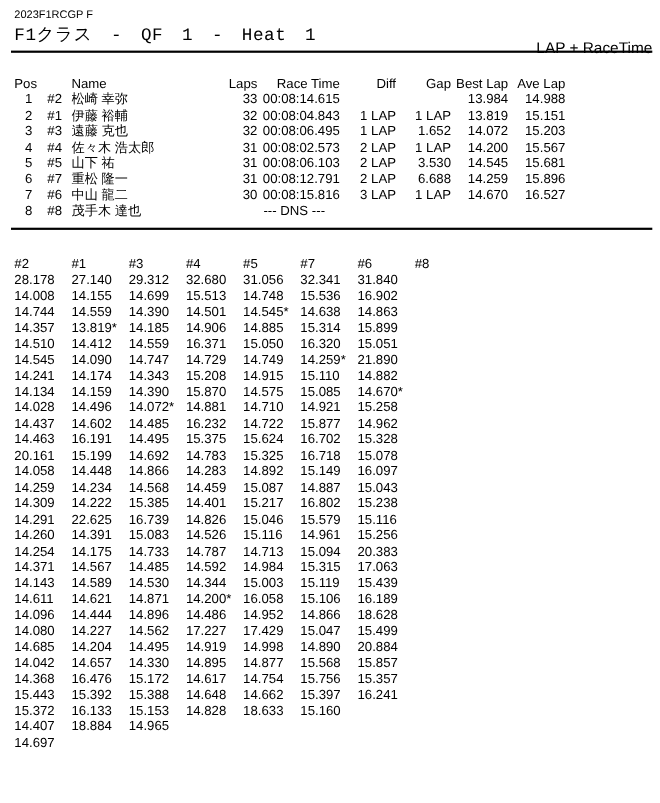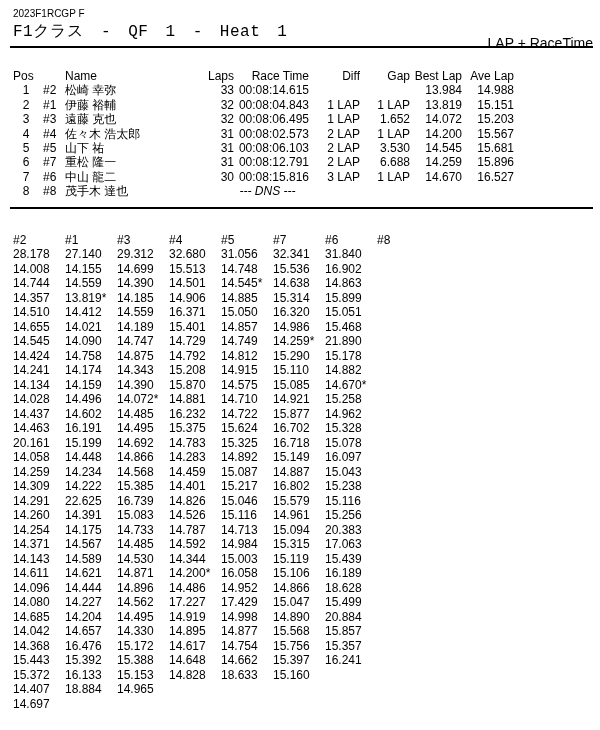--- a/index.html
+++ b/index.html
@@ -22,21 +22,21 @@
 
   table.results { margin-top:21px; font-size:12px; }
   table.results td, table.results th { height:14.4px; line-height:14.4px; }
   table.laps { margin-top:24px; font-size:12px; }
   table.laps td, table.laps th { height:14.5px; line-height:14.5px; width:52px; }
 
   .al { text-align:left; }
   .ar { text-align:right; }
   .ac { text-align:center; }
   .pad { padding-left:4px; }
-  .dns { text-align:center; padding-right:8px;font-style:italic; }
+  .dns { text-align:center; padding-right:8px; }
 </style>
 </head>
 <body>
 
 <div class="page">
 
   <div class="event-code">2023F1RCGP F</div>
   <div class="page-title">F1クラス - QF 1 - Heat 1</div>
   <div class="mode-label">LAP + RaceTime</div>
   <div class="rule rule-header"></div>
@@ -218,50 +218,30 @@
           <td class="al">14.510</td>
           <td class="al">14.412</td>
           <td class="al">14.559</td>
           <td class="al">16.371</td>
           <td class="al">15.050</td>
           <td class="al">16.320</td>
           <td class="al">15.051</td>
           <td class="al"></td>
         </tr>
         <tr>
-          <td class="al">14.655</td>
-          <td class="al">14.021</td>
-          <td class="al">14.189</td>
-          <td class="al">15.401</td>
-          <td class="al">14.857</td>
-          <td class="al">14.986</td>
-          <td class="al">15.468</td>
-          <td class="al"></td>
-        </tr>
-        <tr>
           <td class="al">14.545</td>
           <td class="al">14.090</td>
           <td class="al">14.747</td>
           <td class="al">14.729</td>
           <td class="al">14.749</td>
           <td class="al">14.259*</td>
           <td class="al">21.890</td>
           <td class="al"></td>
         </tr>
         <tr>
-          <td class="al">14.424</td>
-          <td class="al">14.758</td>
-          <td class="al">14.875</td>
-          <td class="al">14.792</td>
-          <td class="al">14.812</td>
-          <td class="al">15.290</td>
-          <td class="al">15.178</td>
-          <td class="al"></td>
-        </tr>
-        <tr>
           <td class="al">14.241</td>
           <td class="al">14.174</td>
           <td class="al">14.343</td>
           <td class="al">15.208</td>
           <td class="al">14.915</td>
           <td class="al">15.110</td>
           <td class="al">14.882</td>
           <td class="al"></td>
         </tr>
         <tr>

